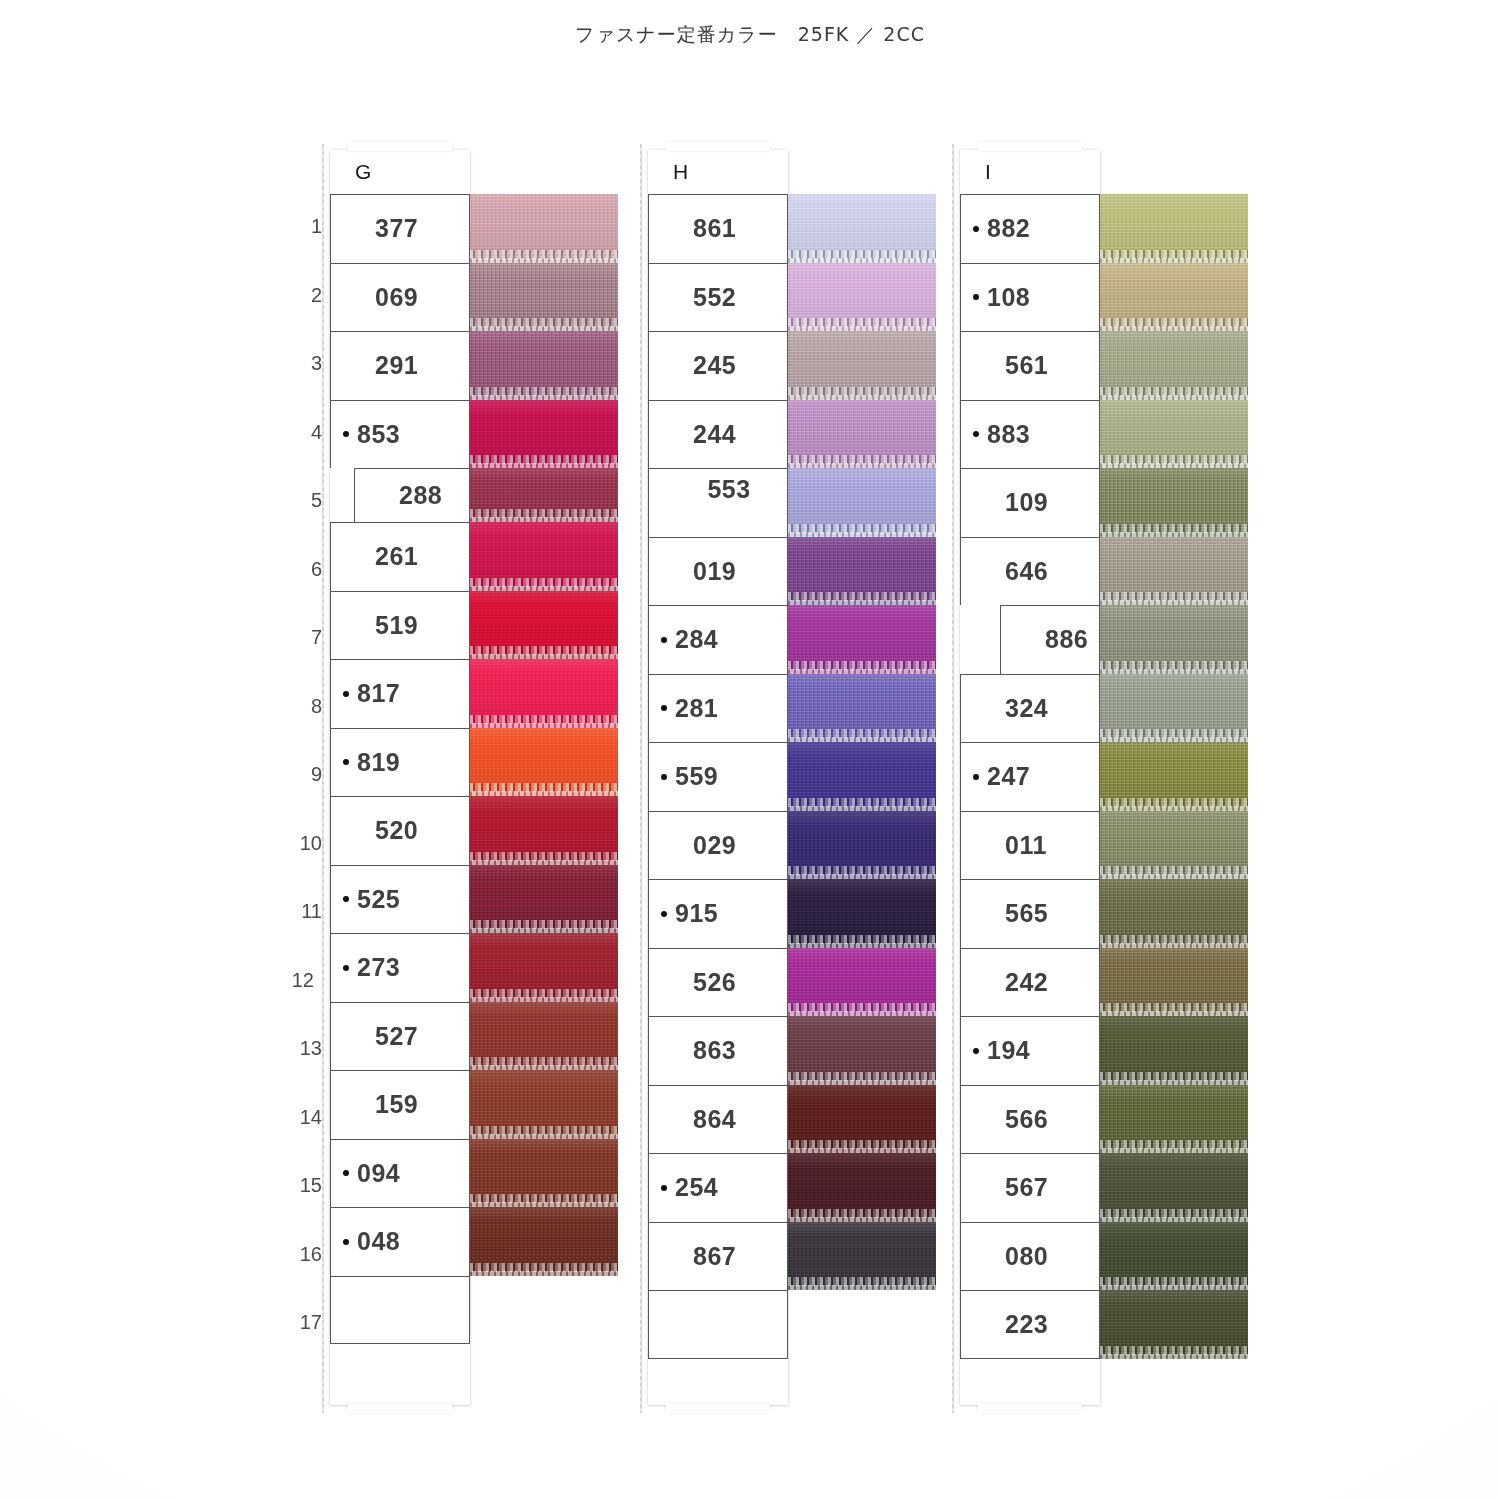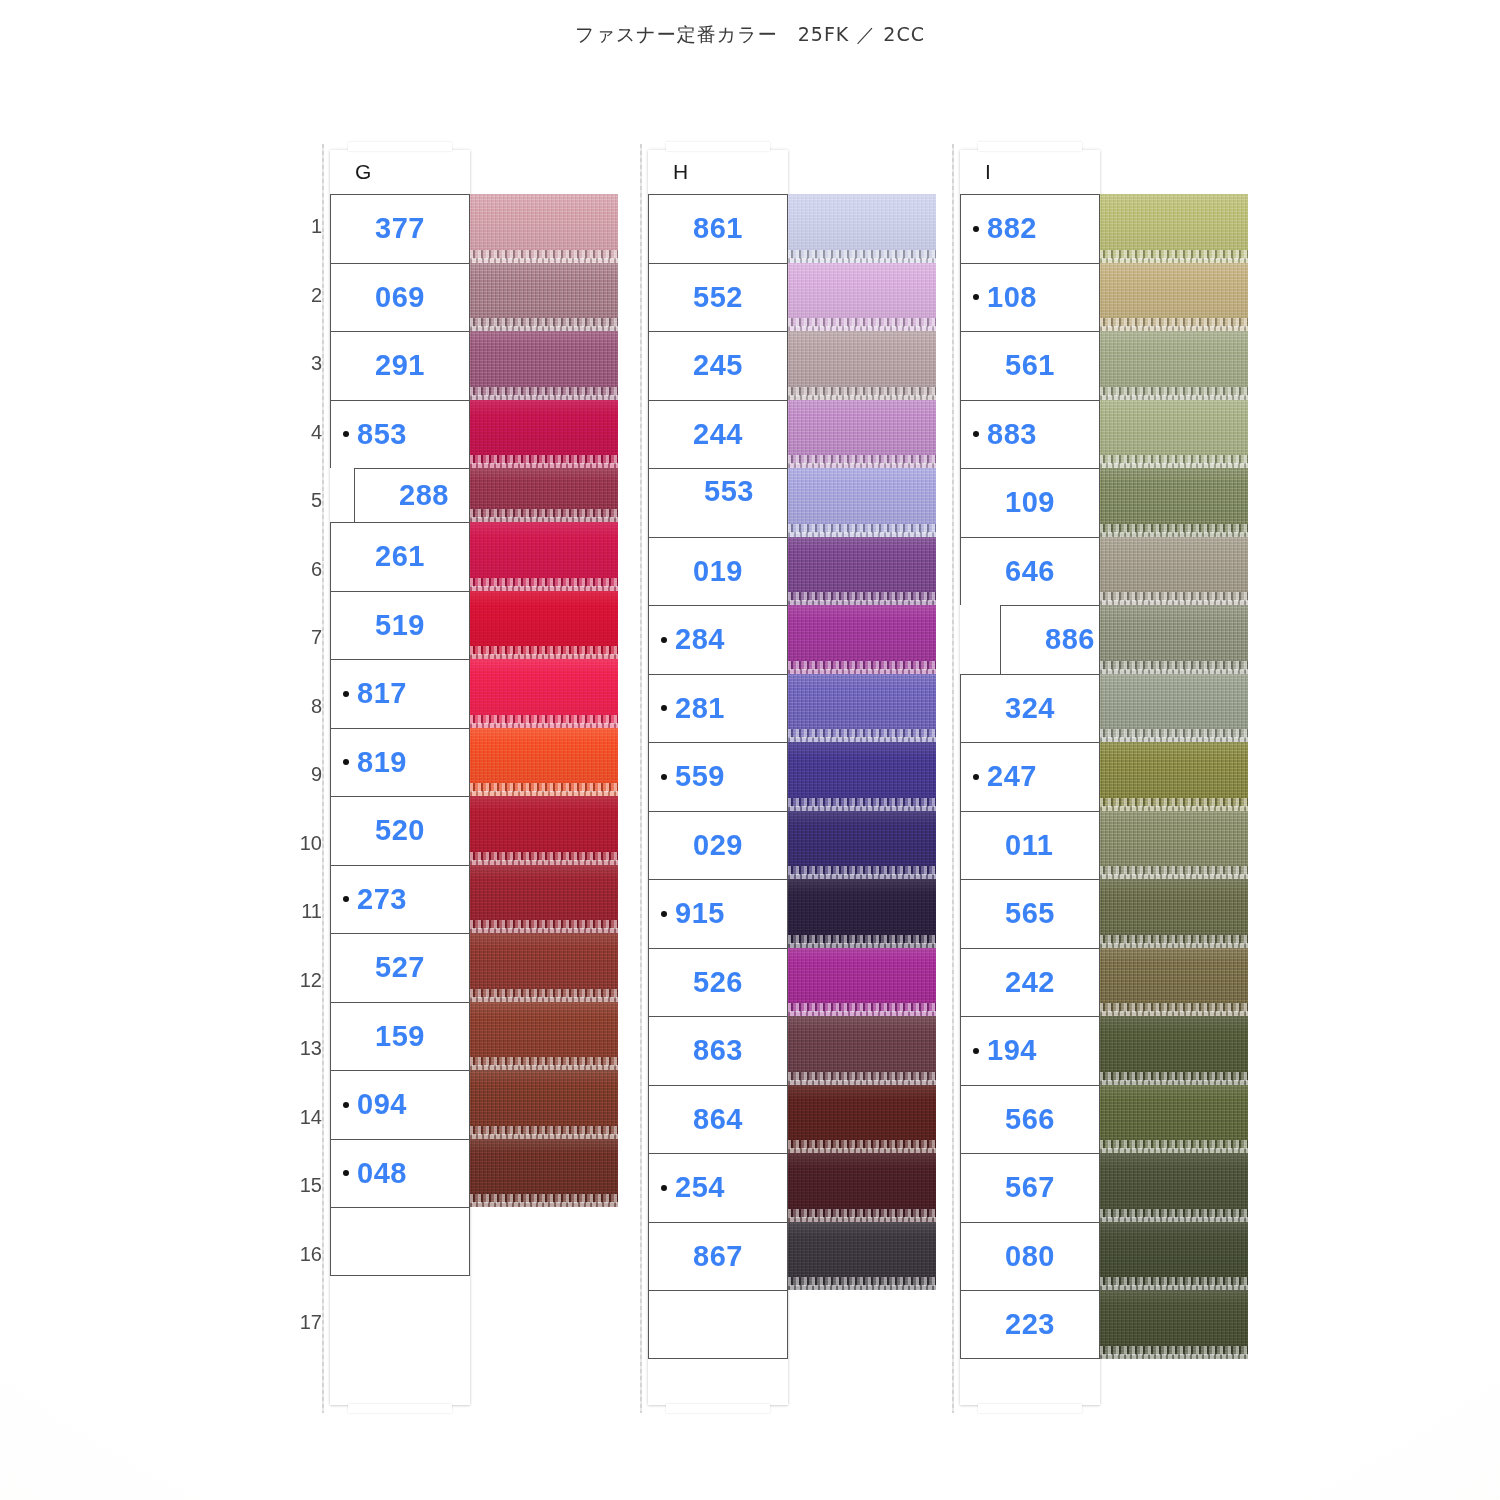--- a/index.html
+++ b/index.html
@@ -67,21 +67,21 @@
   .dot{
     display:inline-block;
     width:6px;height:6px;border-radius:50%;
     background:#111;
     margin-left:12px;margin-right:4px;
     flex:0 0 auto;
   }
   .dot.hidden{background:transparent;}
   .code{
     font-family:"Liberation Sans","DejaVu Sans",sans-serif;
-    font-size:29px;font-weight:700;color:#3b82f6;
+    font-size:25px;font-weight:700;color:#404040;
     letter-spacing:.5px;
     margin-left:4px;
   }
   .code.nodot{margin-left:22px;}
 
   
   .swatch{
     position:absolute;
     left:100%;top:0;height:100%;
     z-index:1;
@@ -152,21 +152,21 @@
     <div class="rownum" style="left: 288px; top: 283.75px;">2</div>
     <div class="rownum" style="left: 288px; top: 352.25px;">3</div>
     <div class="rownum" style="left: 288px; top: 420.75px;">4</div>
     <div class="rownum" style="left: 288px; top: 489.25px;">5</div>
     <div class="rownum" style="left: 288px; top: 557.75px;">6</div>
     <div class="rownum" style="left: 288px; top: 626.25px;">7</div>
     <div class="rownum" style="left: 288px; top: 694.75px;">8</div>
     <div class="rownum" style="left: 288px; top: 763.25px;">9</div>
     <div class="rownum" style="left: 288px; top: 831.75px;">10</div>
     <div class="rownum" style="left: 288px; top: 900.25px;">11</div>
-    <div class="rownum" style="left: 288px; top: 968.75px;">12</div>
+    <div class="rownum" style="left: 280px; top: 968.75px;">12</div>
     <div class="rownum" style="left: 288px; top: 1037.25px;">13</div>
     <div class="rownum" style="left: 288px; top: 1105.75px;">14</div>
     <div class="rownum" style="left: 288px; top: 1174.25px;">15</div>
     <div class="rownum" style="left: 288px; top: 1242.75px;">16</div>
     <div class="rownum" style="left: 288px; top: 1311.25px;">17</div>
     <div class="card" style="left: 330px; top: 150px; width: 140px; height: 1255px;">
       <div class="notch top"></div>
       <div class="notch bot"></div>
       <div class="card-head" style="height: 44px;">
         <div class="letter">G</div>
@@ -298,20 +298,33 @@
             <div class="tape" style="background: rgb(178, 29, 51);"></div>
             <div class="tex"></div>
             <div class="shade"></div>
             <div class="coil"></div>
             <div class="coil2"></div>
           </div>
         </div>
         <div class="row" style="height: 68.5px;">
           <div class="label-cell" style="width: 140px;">
             <span class="dot"></span>
+            <span class="code">525</span>
+          </div>
+          <div class="swatch" style="width: 148px;">
+            <div class="tape" style="background: rgb(126, 36, 56);"></div>
+            <div class="tex"></div>
+            <div class="shade"></div>
+            <div class="coil"></div>
+            <div class="coil2"></div>
+          </div>
+        </div>
+        <div class="row" style="height: 68.5px;">
+          <div class="label-cell" style="width: 140px;">
+            <span class="dot"></span>
             <span class="code">273</span>
           </div>
           <div class="swatch" style="width: 148px;">
             <div class="tape" style="background: rgb(155, 37, 50);"></div>
             <div class="tex"></div>
             <div class="shade"></div>
             <div class="coil"></div>
             <div class="coil2"></div>
           </div>
         </div>

